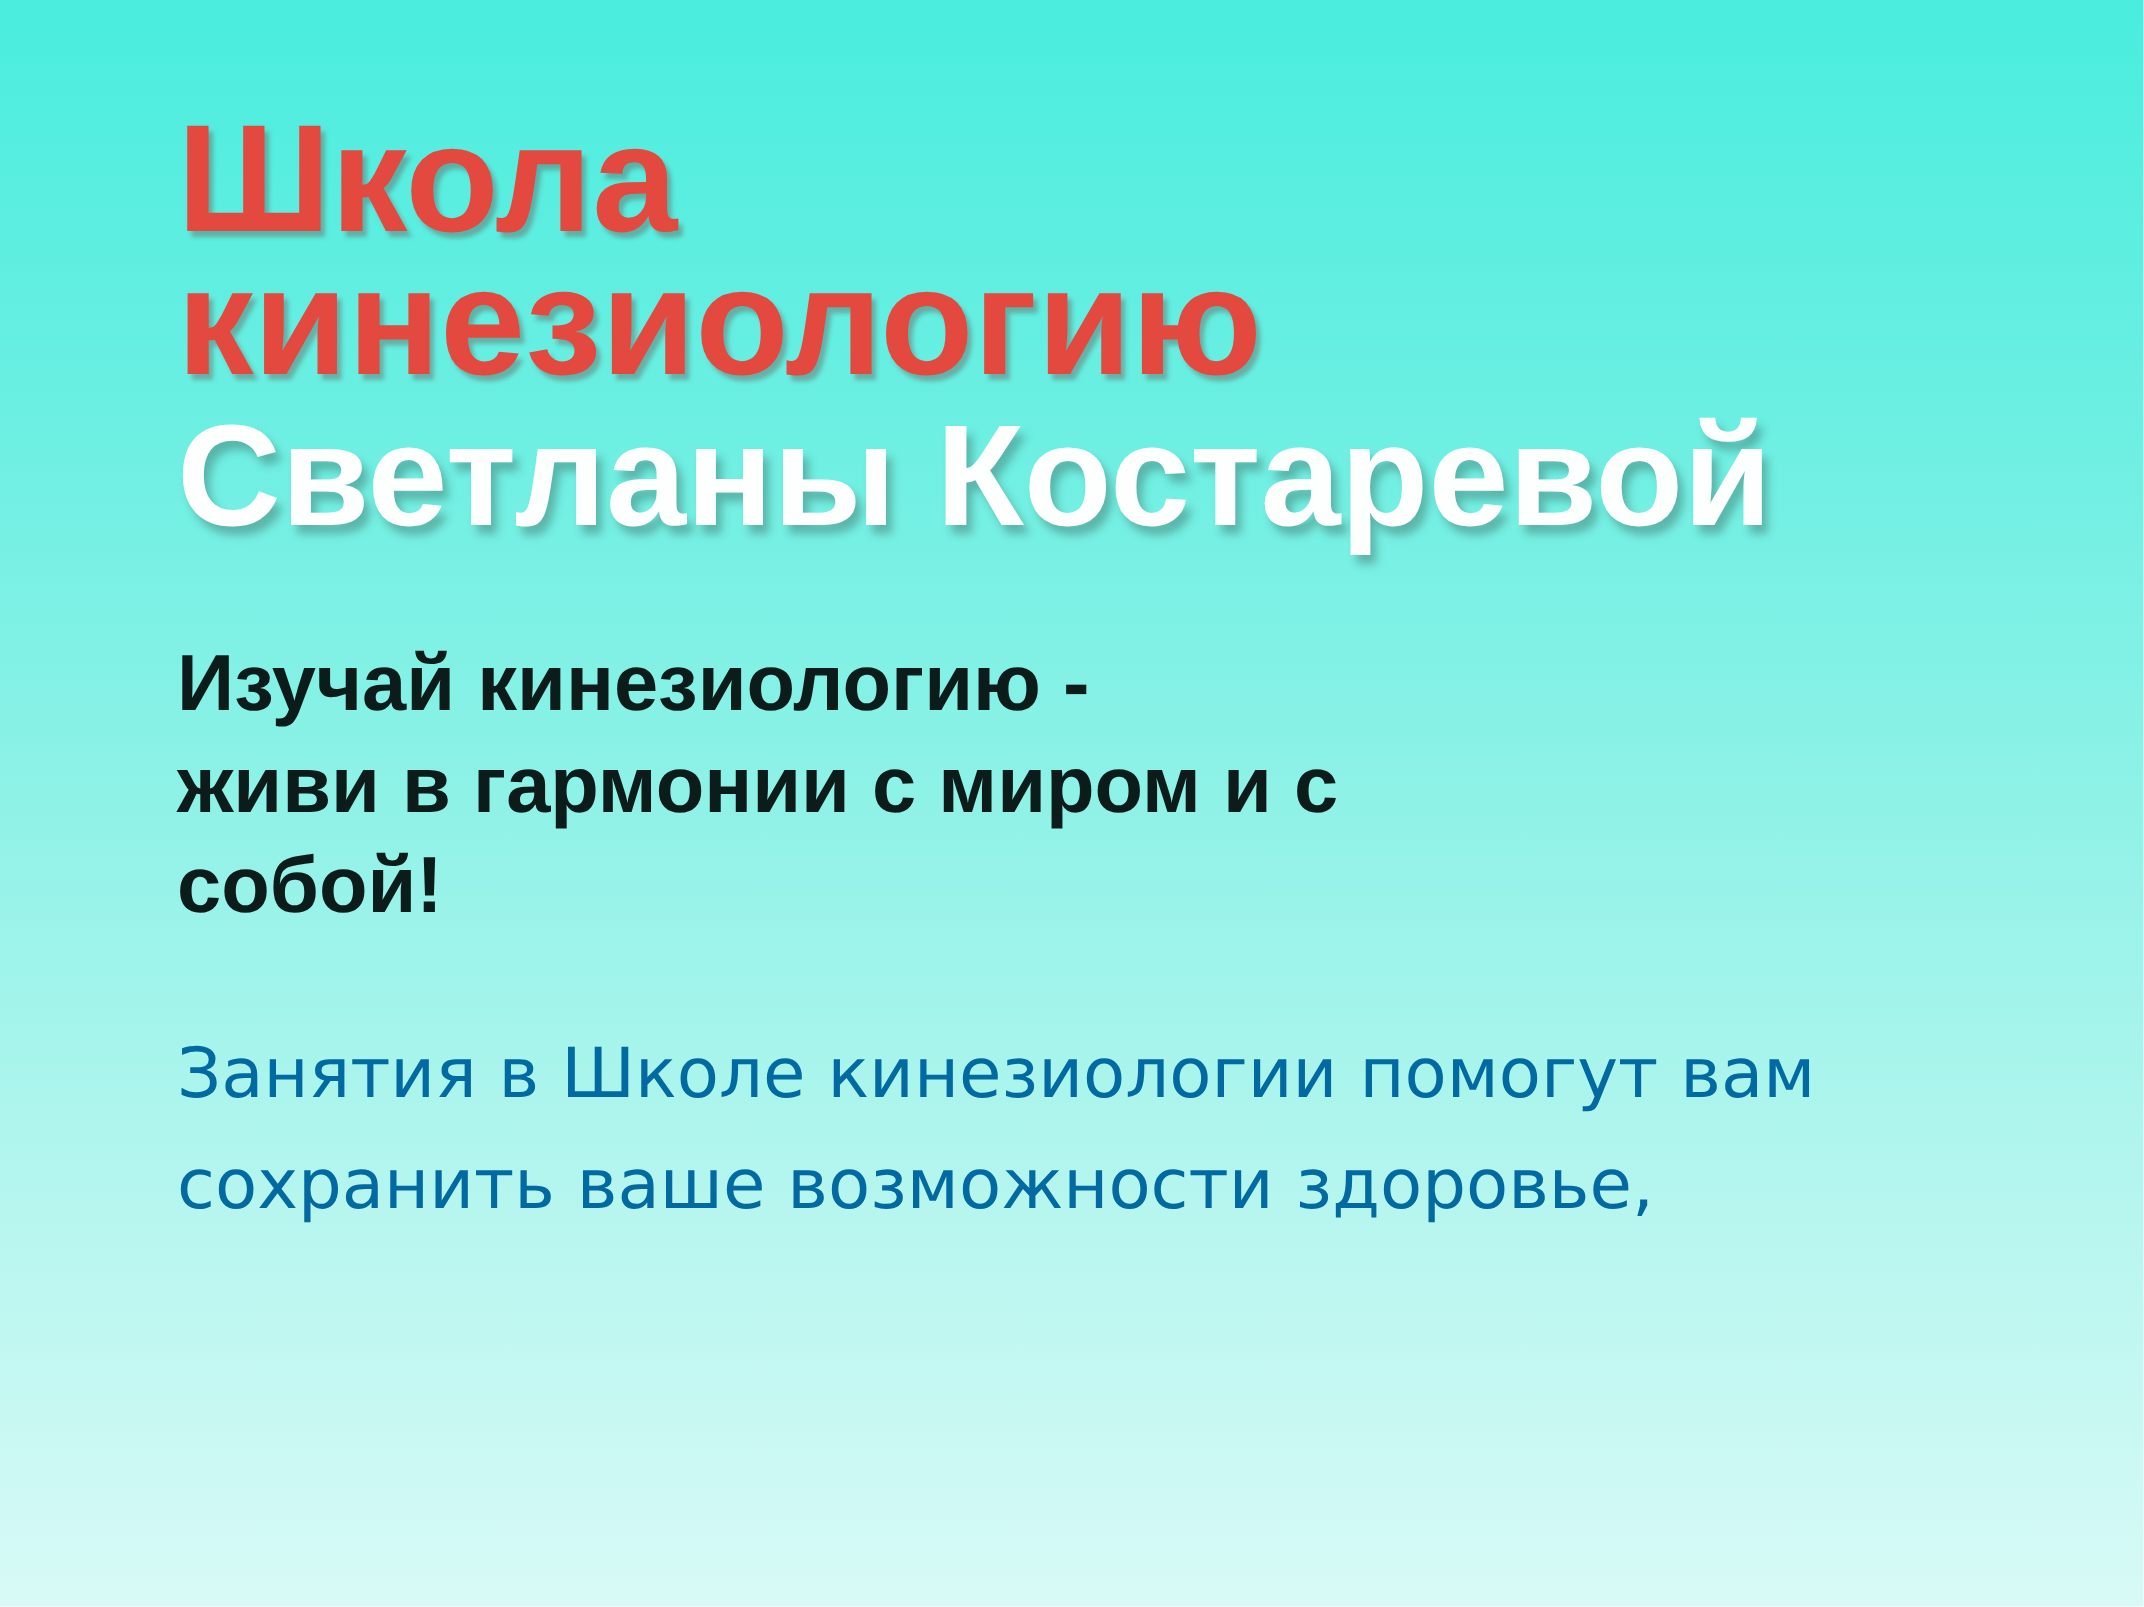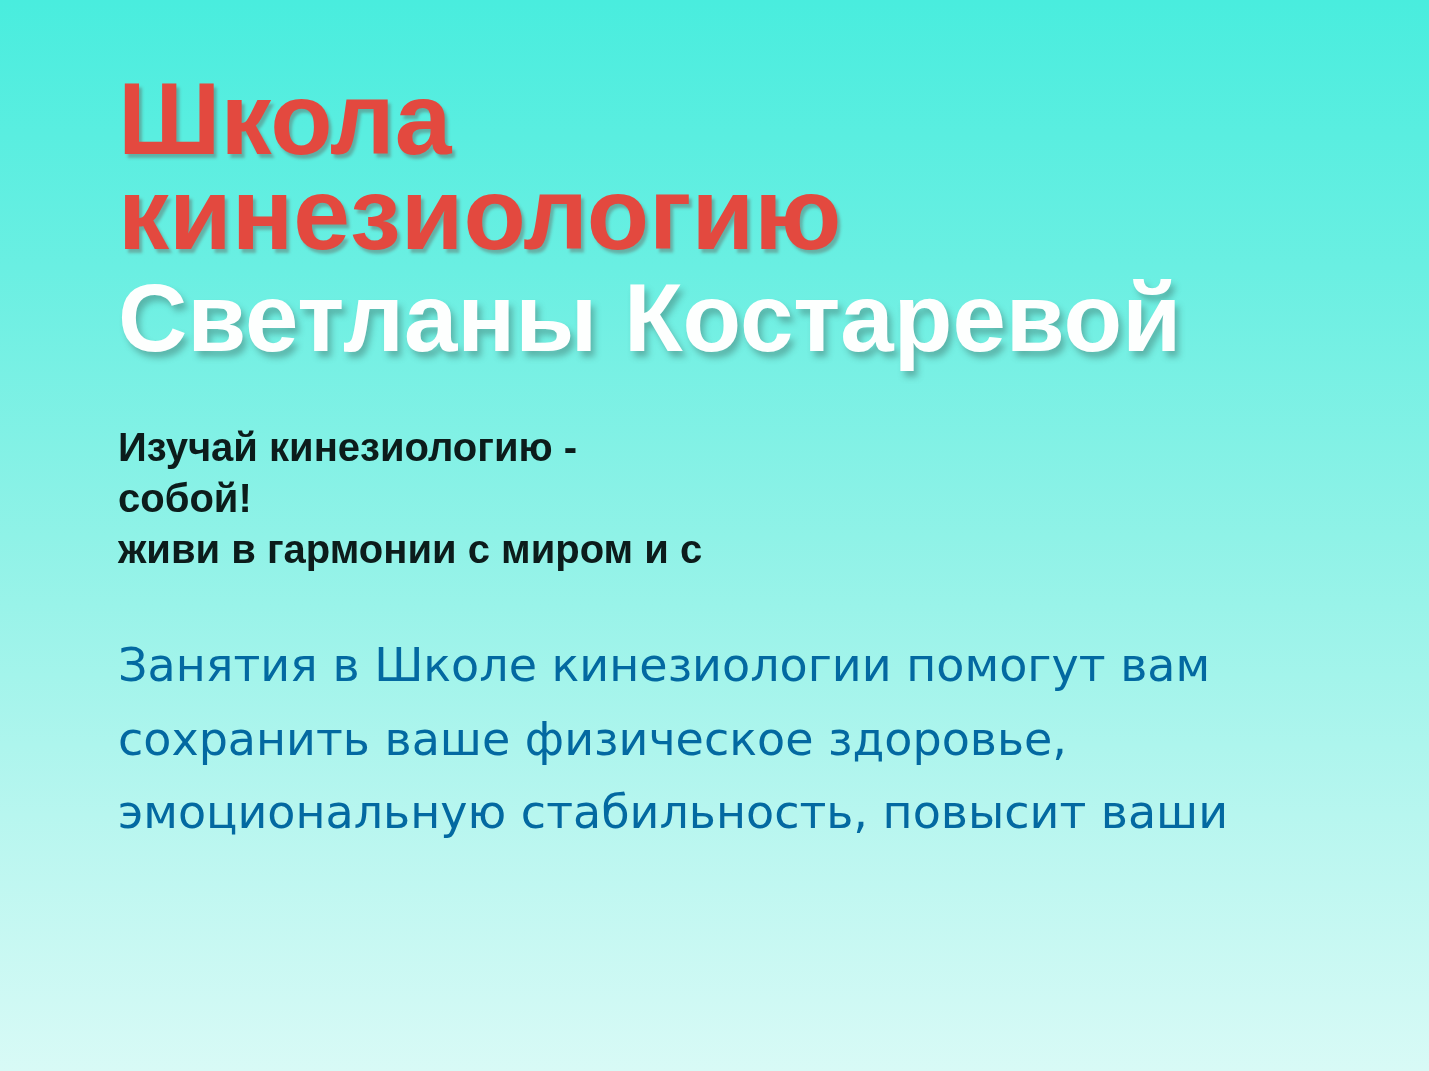--- a/index.html
+++ b/index.html
@@ -36,21 +36,21 @@
     color: #FDFFFE;
     font-weight: 700;
     font-size: 96px;
     line-height: 1.0;
     text-shadow: 4px 6px 6px rgba(59, 110, 102, 0.45);
   }
   .tagline {
     margin-top: 56px;
     color: #0C1C1B;
     font-weight: 700;
-    font-size: 40px;
+    font-size: 53px;
     line-height: 1.28;
   }
   .description {
     margin-top: 54px;
     color: #0369a1;
     font-family: "DejaVu Sans", "Liberation Sans", sans-serif;
     font-weight: 400;
     font-size: 46px;
     line-height: 1.6;
   }
@@ -62,23 +62,22 @@
 
   <h1 class="title">
     <span class="line">Школа</span>
     <span class="line">кинезиологию</span>
   </h1>
 
   <h2 class="subtitle">Светланы Костаревой</h2>
 
   <div class="tagline">
     <div>Изучай кинезиологию -</div>
+    <div>живи в гармонии с миром и с</div>
     <div>собой!</div>
-    <div>живи в гармонии с миром и с</div>
   </div>
 
   <div class="description">
     <div>Занятия в Школе кинезиологии помогут вам</div>
-    <div>сохранить ваше физическое здоровье,</div>
-    <div>эмоциональную стабильность, повысит ваши</div>
+    <div>сохранить ваше возможности здоровье,</div>
   </div>
 
 </div>
 
 </body></html>

